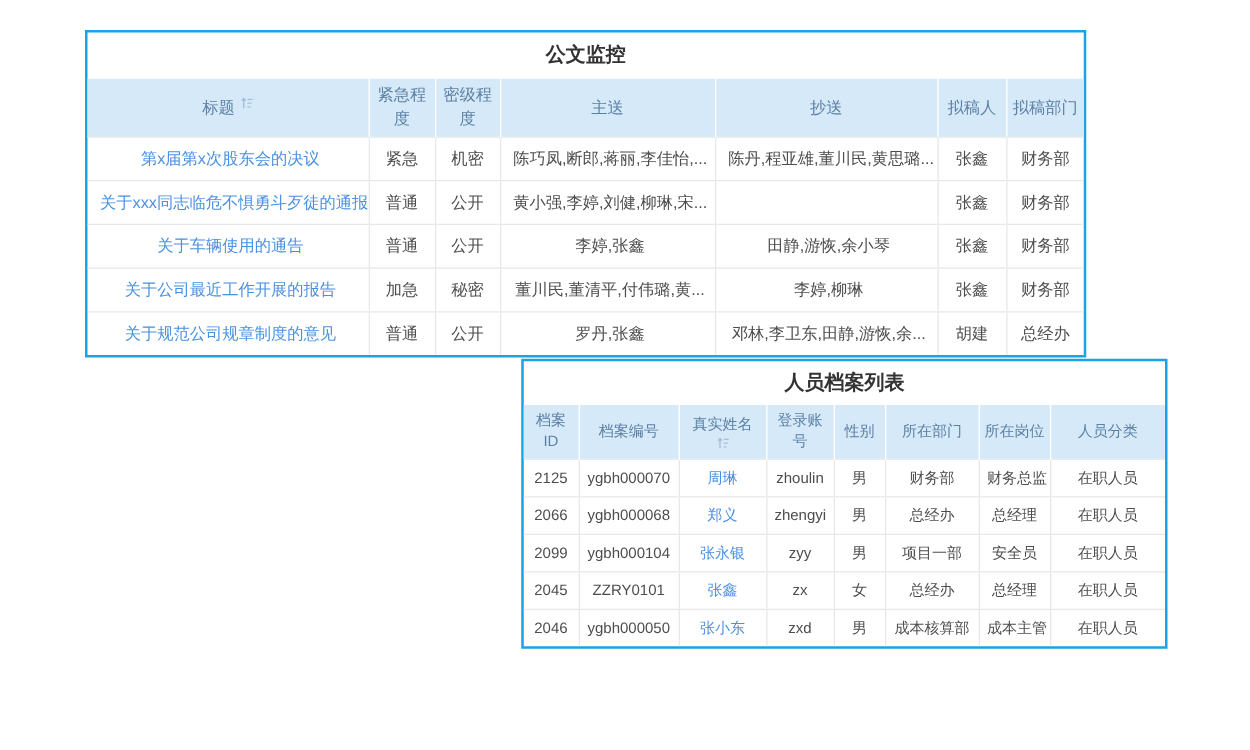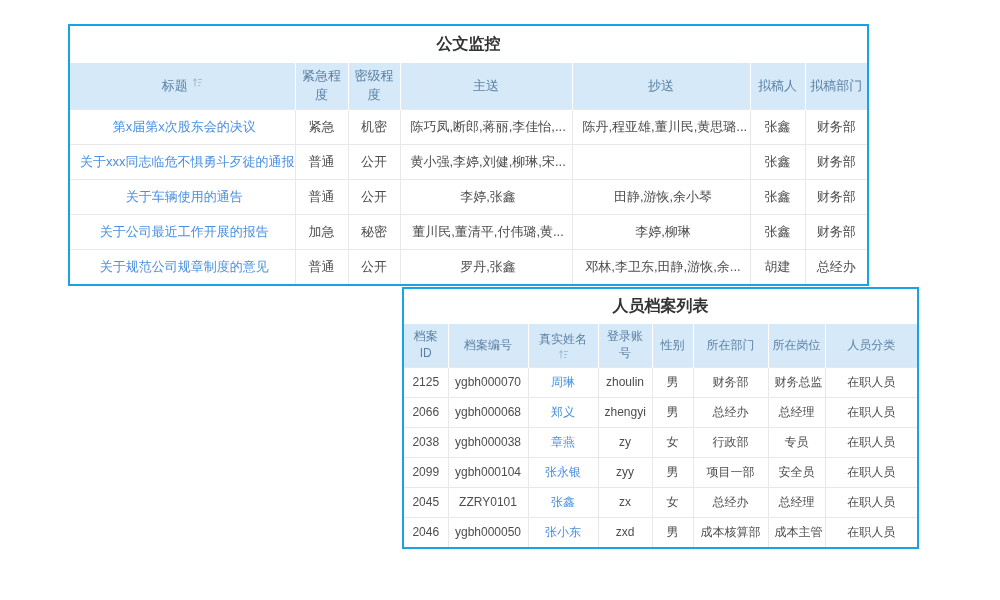--- a/index.html
+++ b/index.html
@@ -31,21 +31,21 @@
   td.left{text-align:center;padding-left:10px;}
   a.lnk{color:#4a90e2;text-decoration:none;cursor:pointer;}
 
   
   #doc-card{left:52px;top:24px;width:801px;margin-left:16px;}
   #doc-card .card-title{height:37px;}
   #doc-card th{font-size:13px;height:38px;}
   #doc-card td{font-size:13px;height:34px;}
 
   
-  #person-card{left:402px;top:287px;width:517px;}
+  #person-card{left:417px;top:287px;width:517px;}
   #person-card .card-title{height:35px;}
   #person-card th{font-size:12px;height:34px;}
   #person-card td{font-size:12px;height:29px;}
 
   .hdr-flex{display:inline-flex;justify-content:center;gap:4px;}
   .hdr-col{display:flex;flex-direction:column;align-items:center;justify-content:center;gap:0;}
   .sort-ic{display:inline-block;width:11px;height:11px;}
   .sort-ic svg{display:block;}
 </style>
 </head>
@@ -184,30 +184,20 @@
         <td>2066</td>
         <td>ygbh000068</td>
         <td><a class="lnk">郑义</a></td>
         <td>zhengyi</td>
         <td>男</td>
         <td>总经办</td>
         <td>总经理</td>
         <td>在职人员</td>
       </tr>
       <tr>
-        <td>2038</td>
-        <td>ygbh000038</td>
-        <td><a class="lnk">章燕</a></td>
-        <td>zy</td>
-        <td>女</td>
-        <td>行政部</td>
-        <td>专员</td>
-        <td>在职人员</td>
-      </tr>
-      <tr>
         <td>2099</td>
         <td>ygbh000104</td>
         <td><a class="lnk">张永银</a></td>
         <td>zyy</td>
         <td>男</td>
         <td>项目一部</td>
         <td>安全员</td>
         <td>在职人员</td>
       </tr>
       <tr>

